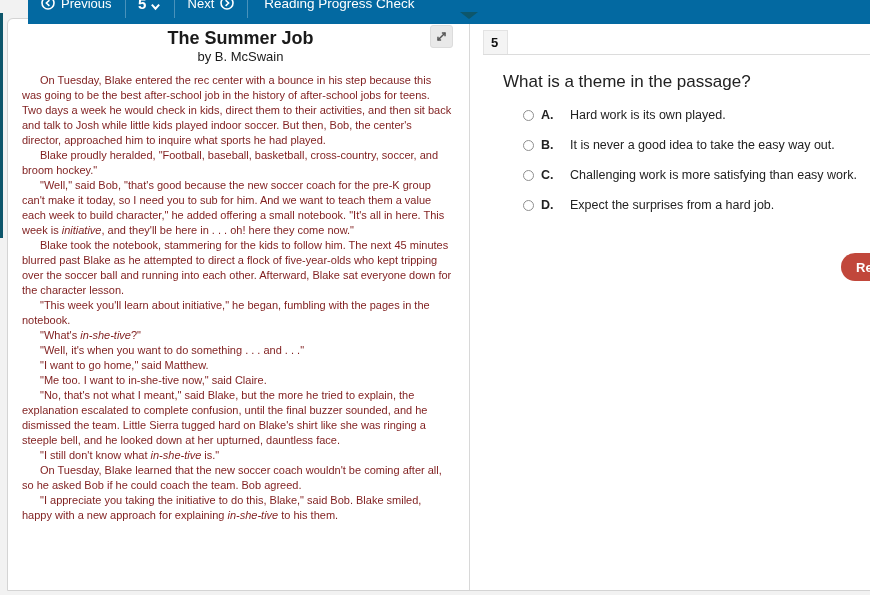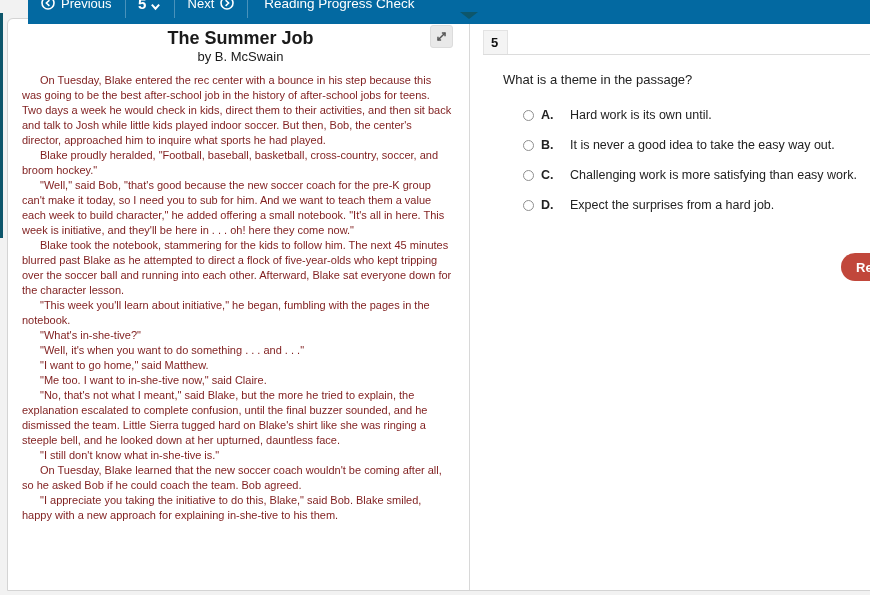--- a/index.html
+++ b/index.html
@@ -34,32 +34,32 @@
   .card { position:absolute; left:7px; top:18px; width:880px; height:573px;
           background:#fff; border:1px solid #d4d4d4; border-radius:6px 0 0 0; }
   .divider-v { position:absolute; left:461px; top:0; bottom:0; width:1px; background:#d8d8d8; }
 
   
   .passage { position:absolute; left:14px; top:9px; width:437px; }
   .passage-title { text-align:center; font-weight:bold; font-size:18px; color:#1a1a1a; }
   .passage-byline { text-align:center; font-size:13px; color:#1a1a1a; margin-bottom:4px; }
   .passage-body { margin-top:9px; font-size:11px; line-height:15px; color:#7f1d1d; width:430px; }
   .passage-body p { text-indent:18px; }
-  .passage-body .it { }
+  .passage-body .it { font-style:italic; }
 
   .expand-btn { position:absolute; left:422px; top:6px; width:23px; height:23px;
                 background:#e9e9e9; border:1px solid #dcdcdc; border-radius:3px;
                 display:flex; align-items:center; justify-content:center; cursor:pointer; }
 
   
   .qtab { position:absolute; left:475px; top:11px; width:25px; height:24px;
           background:#f4f4f4; border:1px solid #e3e3e3; border-bottom:none;
           font-weight:bold; font-size:13px; color:#111; padding:4px 0 0 7px; }
   .qtab-line { position:absolute; left:475px; top:35px; width:405px; height:1px; background:#dcdcdc; }
-  .q-prompt { position:absolute; left:495px; top:53px; font-size:13px; color:#222; }
+  .q-prompt { position:absolute; left:495px; top:53px; font-size:17px; color:#222; }
   .opt-row { position:absolute; left:515px; display:flex; align-items:center; height:16px; }
   .opt-radio { width:11px; height:11px; border:1px solid #8f8f8f; border-radius:50%;
                background:#fff; margin-right:7px; flex:0 0 auto; cursor:pointer; }
   .opt-letter { font-weight:bold; font-size:12.5px; color:#222; width:16px; }
   .opt-text { font-size:12.5px; color:#222; margin-left:13px; white-space:nowrap; }
   .row-a { top:88px; } .row-b { top:118px; } .row-c { top:148px; } .row-d { top:178px; }
 
   .review-btn { position:absolute; left:833px; top:234px; height:28px; width:70px;
                 background:#c1473b; border:none; border-radius:14px 0 0 14px;
                 color:#fff; font-weight:bold; font-size:13px; text-align:left;
@@ -138,21 +138,21 @@
     </span>
   </div>
 
   <div class="qtab">5</div>
   <div class="qtab-line"></div>
   <div class="q-prompt">What is a theme in the passage?</div>
 
   <div class="opt-row row-a">
     <span class="opt-radio"></span>
     <span class="opt-letter">A.</span>
-    <span class="opt-text">Hard work is its own until.</span>
+    <span class="opt-text">Hard work is its own played.</span>
   </div>
   <div class="opt-row row-b">
     <span class="opt-radio"></span>
     <span class="opt-letter">B.</span>
     <span class="opt-text">It is never a good idea to take the easy way out.</span>
   </div>
   <div class="opt-row row-c">
     <span class="opt-radio"></span>
     <span class="opt-letter">C.</span>
     <span class="opt-text">Challenging work is more satisfying than easy work.</span>

